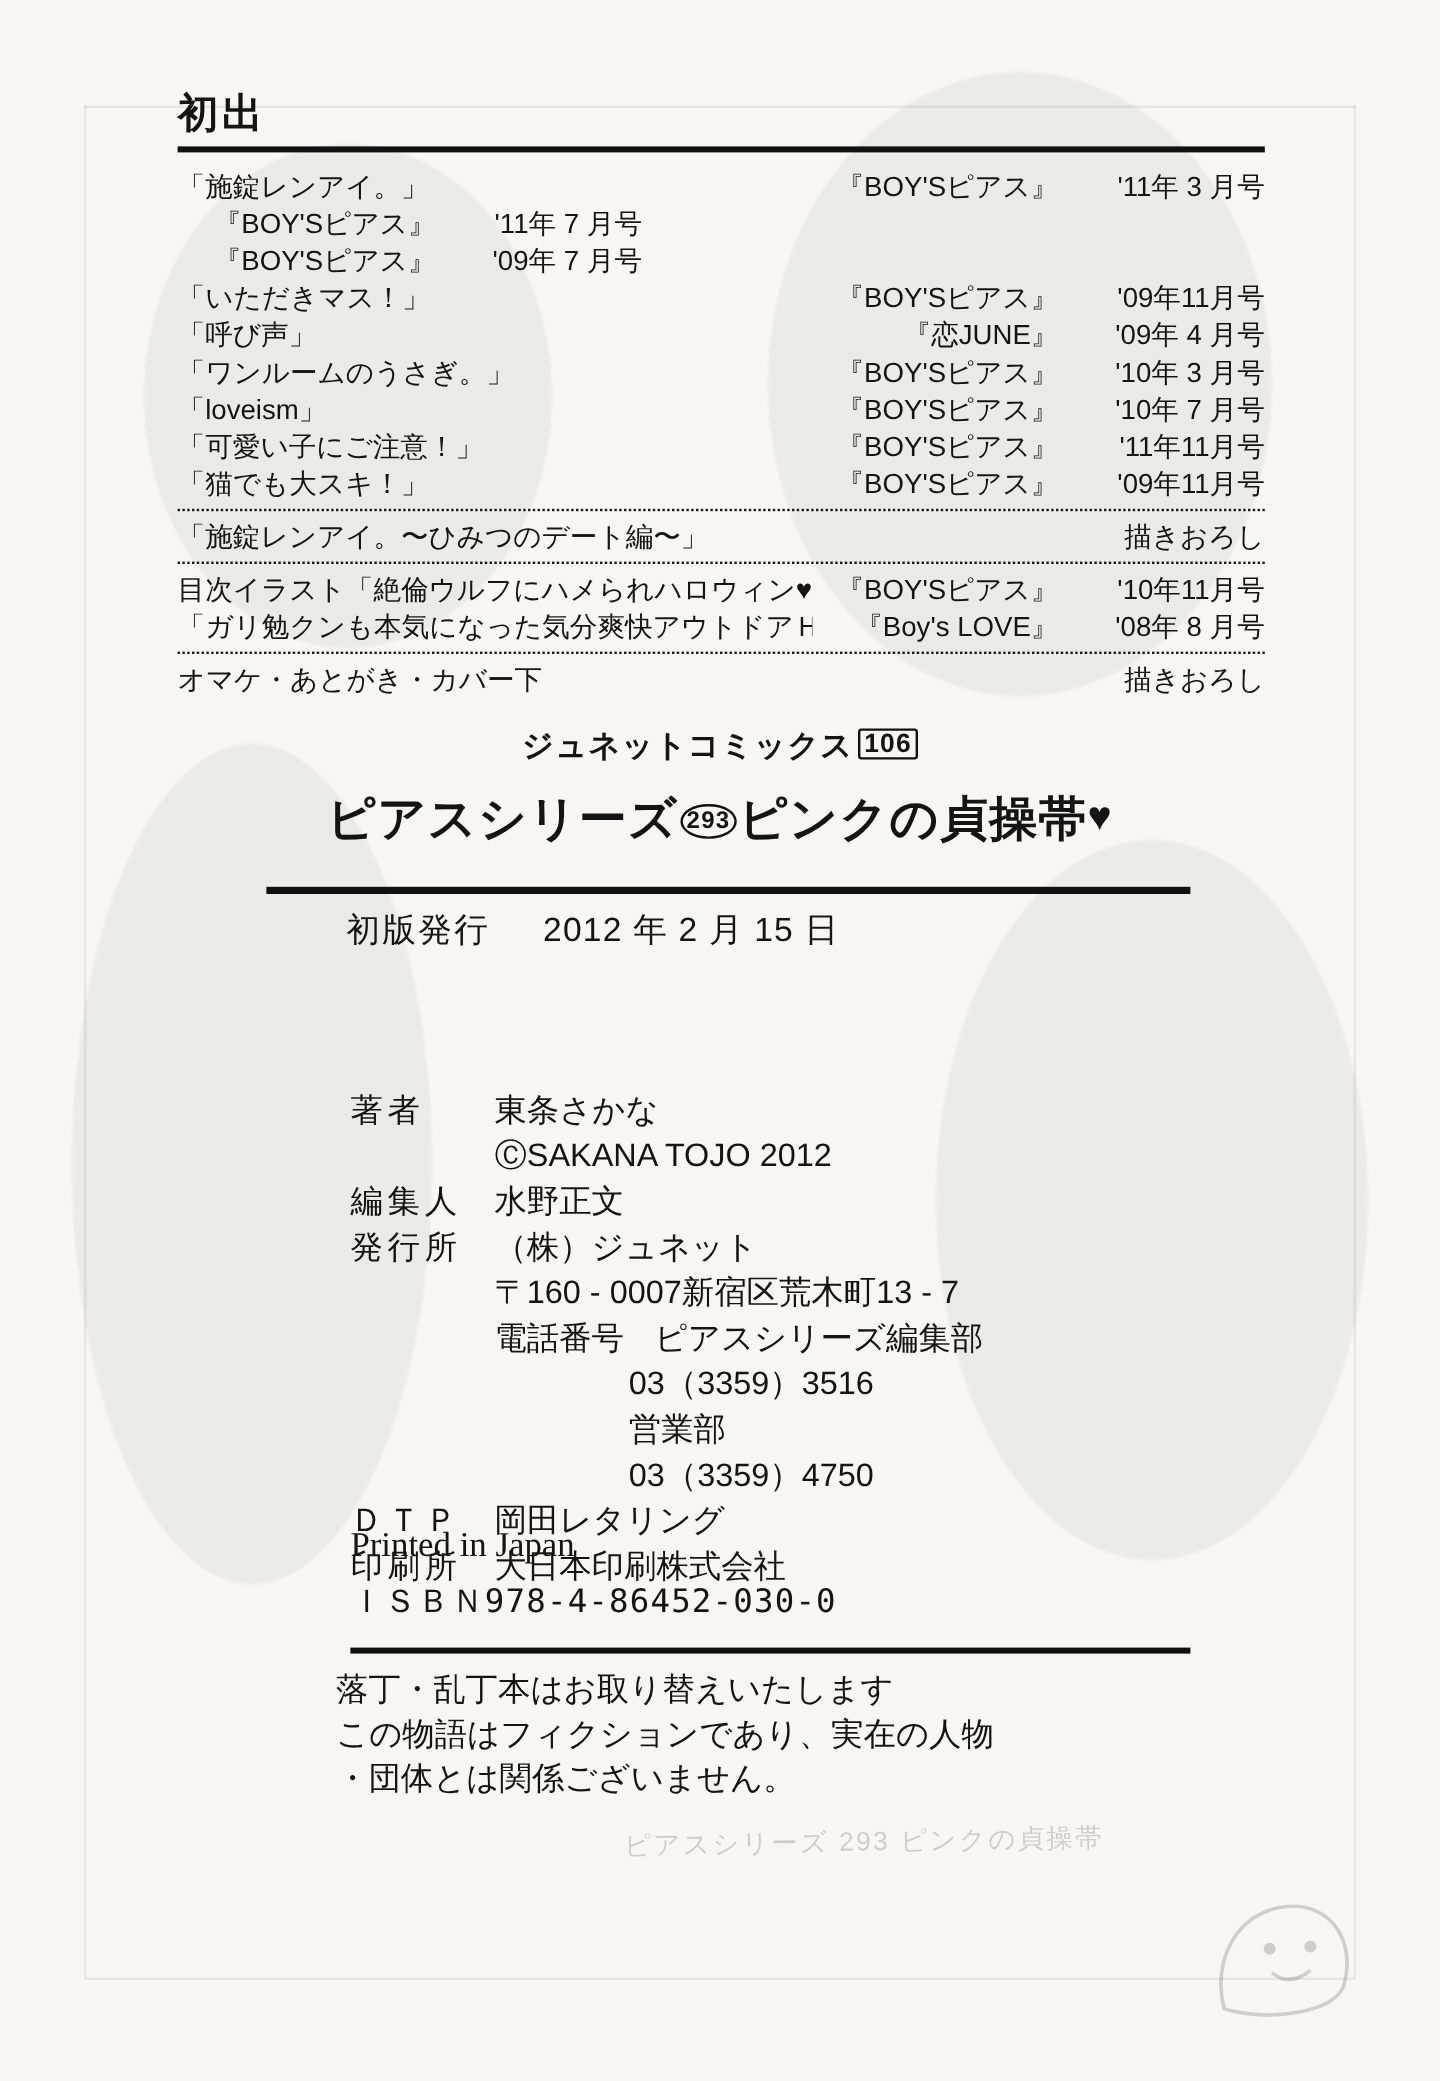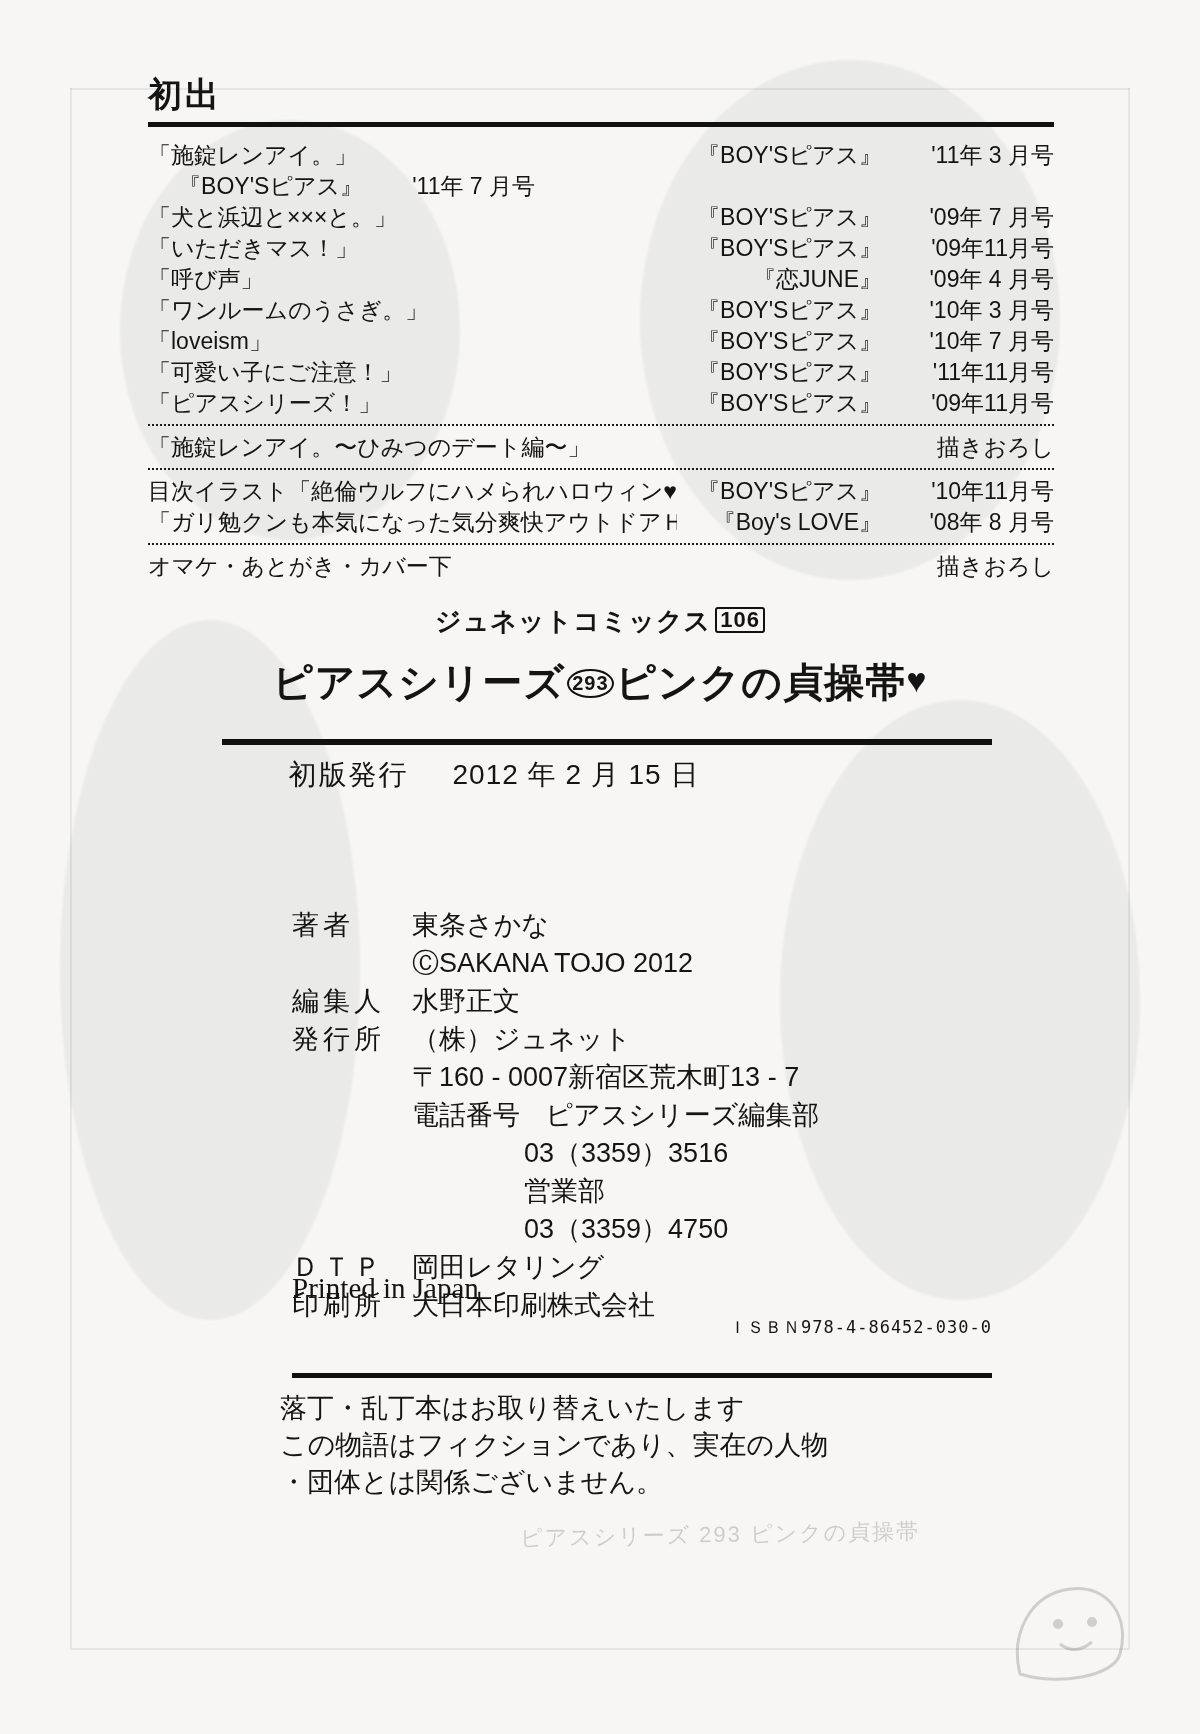--- a/index.html
+++ b/index.html
@@ -189,23 +189,23 @@
     top: 1373px;
     width: 700px;
     height: 5px;
     background: #111;
   }
   .isbn {
     position: absolute;
     left: 292px;
     top: 1316px;
     width: 700px;
-    text-align: right;
+    text-align: left;
     font-family: "DejaVu Sans Mono", monospace;
-    font-size: 17px;
+    font-size: 27px;
     letter-spacing: 1px;
   }
   .printed {
     position: absolute;
     left: 292px;
     top: 1272px;
     font-size: 29px;
     font-family: "Liberation Serif", serif;
   }
   .disclaimer {
@@ -258,21 +258,20 @@
     <div class="crow">
       <span class="title">「施錠レンアイ。」</span>
       <span class="mag">『BOY'Sピアス』</span>
       <span class="date">'11年 3 月号</span>
     </div>
     <div class="crow">
       <span class="mag">『BOY'Sピアス』</span>
       <span class="date">'11年 7 月号</span>
     </div>
     <div class="crow">
-      <span class="title">「犬と浜辺と×××と。」</span>
       <span class="mag">『BOY'Sピアス』</span>
       <span class="date">'09年 7 月号</span>
     </div>
     <div class="crow">
       <span class="title">「いただきマス！」</span>
       <span class="mag">『BOY'Sピアス』</span>
       <span class="date">'09年11月号</span>
     </div>
     <div class="crow">
       <span class="title">「呼び声」</span>
@@ -288,21 +287,21 @@
       <span class="title">「loveism」</span>
       <span class="mag">『BOY'Sピアス』</span>
       <span class="date">'10年 7 月号</span>
     </div>
     <div class="crow">
       <span class="title">「可愛い子にご注意！」</span>
       <span class="mag">『BOY'Sピアス』</span>
       <span class="date">'11年11月号</span>
     </div>
     <div class="crow">
-      <span class="title">「ピアスシリーズ！」</span>
+      <span class="title">「猫でも大スキ！」</span>
       <span class="mag">『BOY'Sピアス』</span>
       <span class="date">'09年11月号</span>
     </div>
 
     <div class="dotted"></div>
 
     <div class="crow">
       <span class="title">「施錠レンアイ。〜ひみつのデート編〜」</span>
       <span class="single-right">描きおろし</span>
     </div>

